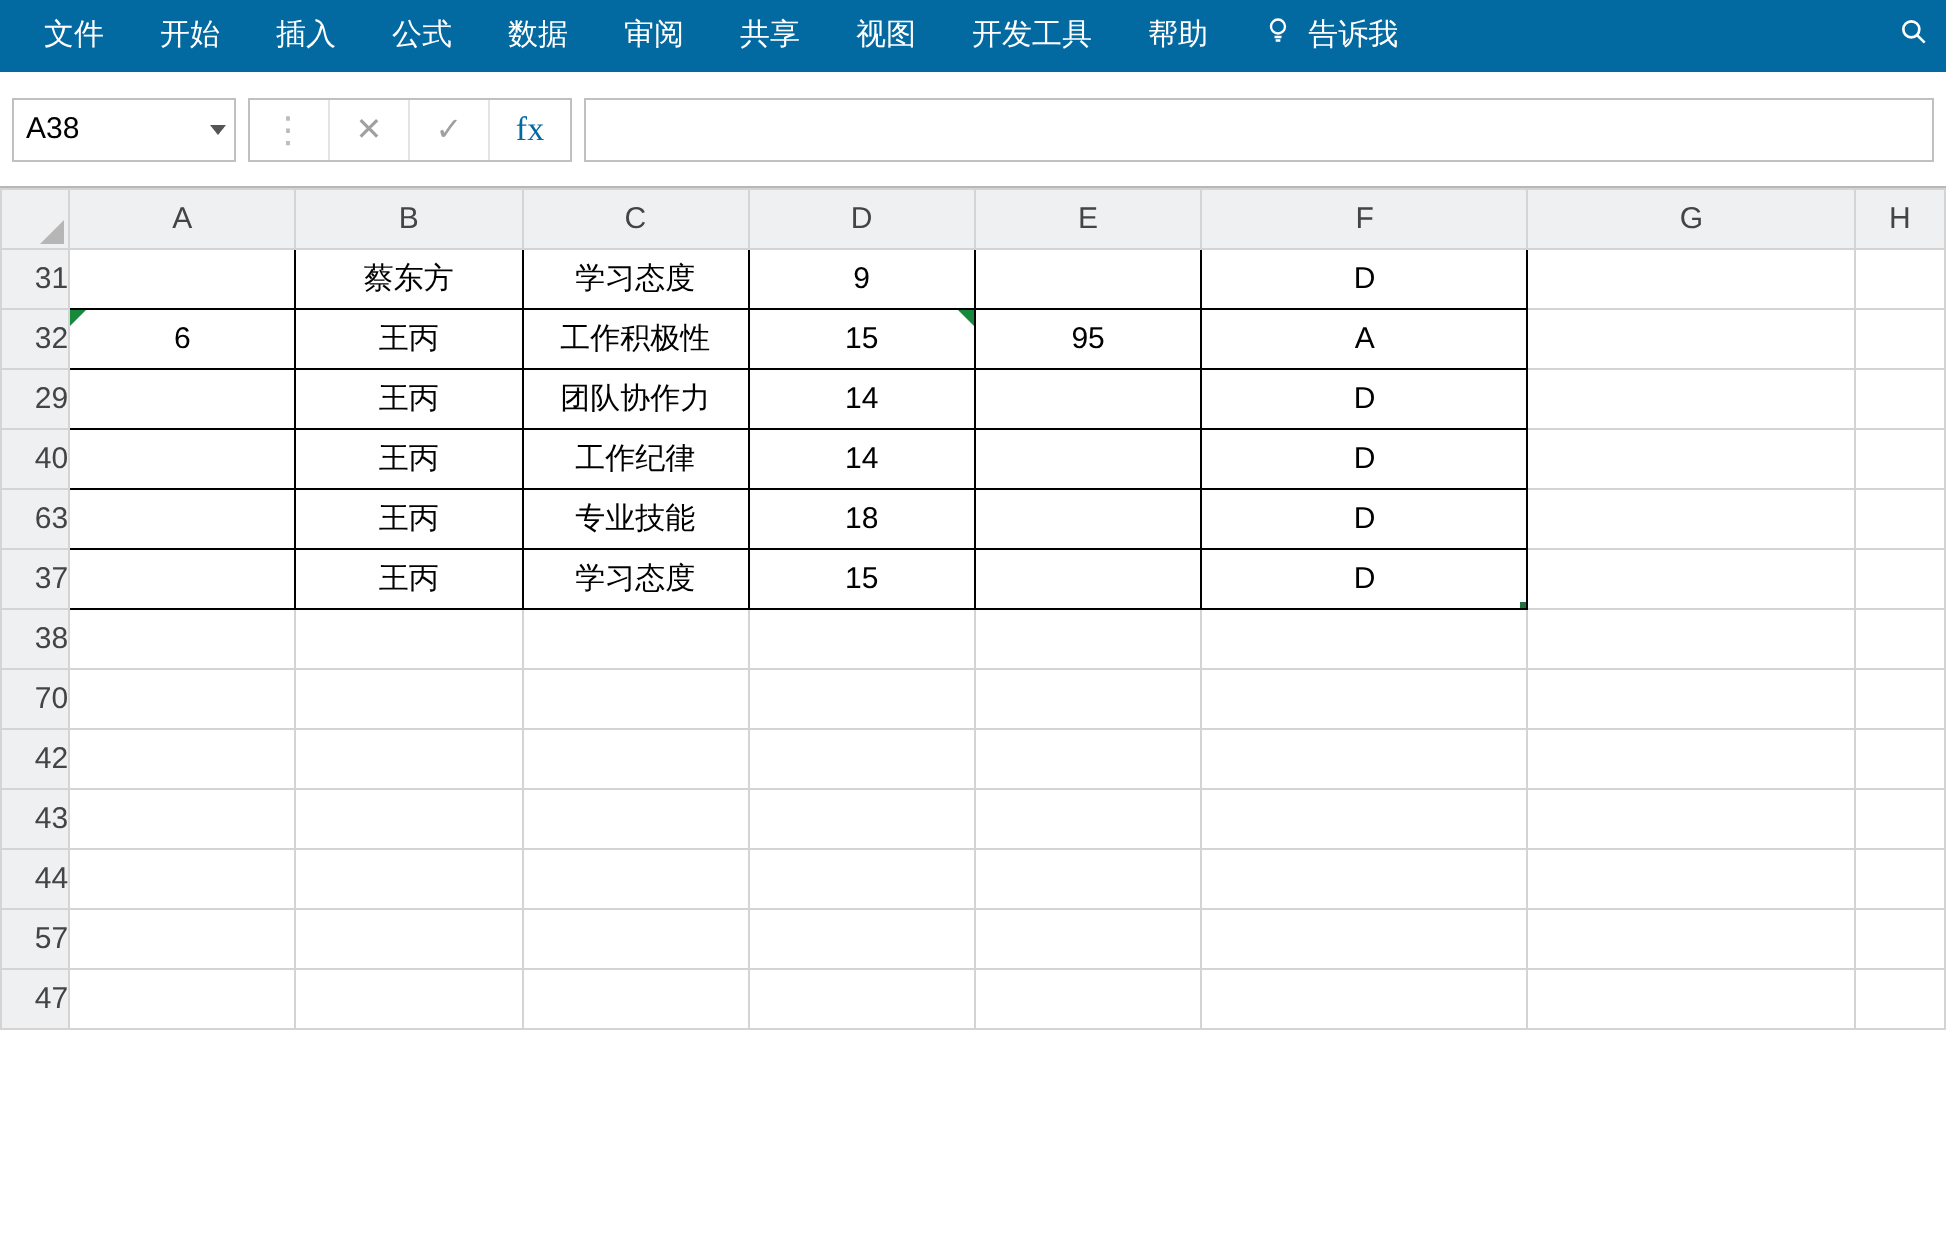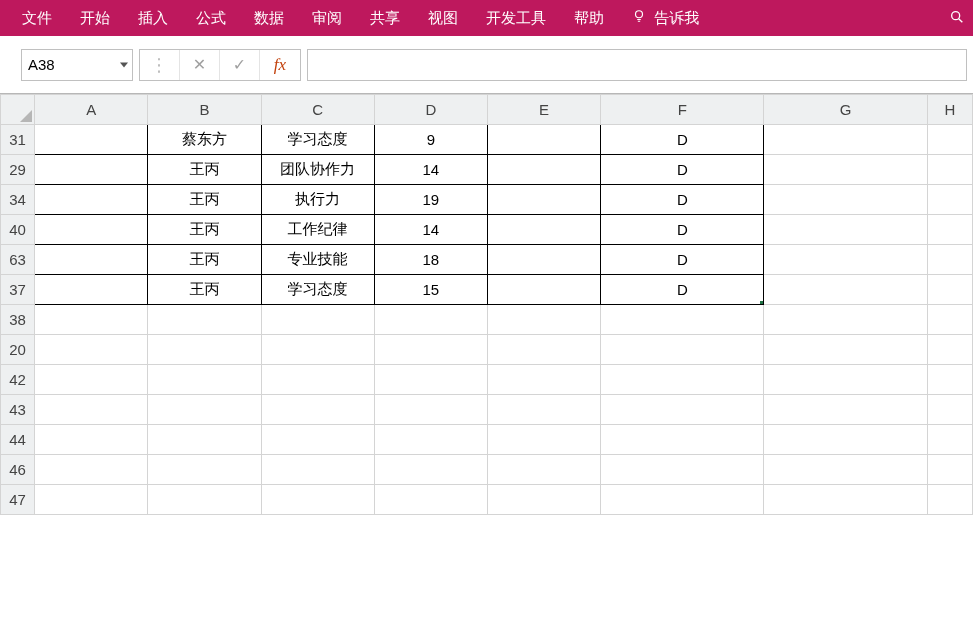--- a/index.html
+++ b/index.html
@@ -1,19 +1,19 @@
 <!DOCTYPE html>
 <html><head>
 <meta charset="utf-8">
 <style>
   * { box-sizing: border-box; margin: 0; padding: 0; }
   html, body { width: 973px; height: 625px; font-family: "Microsoft YaHei", Arial, sans-serif; overflow: hidden; background: #fff; }
   
   .ribbon {
-    background: #be185d;
+    background: #0369a1;
     height: 36px;
     display: flex;
     align-items: center;
     padding: 0 8px;
     color: #fff;
     font-size: 15px;
   }
   .ribbon .tab {
     padding: 0 14px;
     height: 36px;
@@ -23,21 +23,21 @@
   }
   .ribbon .spacer { flex: 1; }
   .ribbon .tell-icon { margin-right: 4px; }
   .ribbon .search-icon { margin-left: 6px; }
 
   .formula-bar {
     height: 58px;
     display: flex;
     align-items: center;
     border-bottom: 1px solid #b7b7b7;
-    padding: 8px 6px 8px 21px;
+    padding: 8px 6px 8px 6px;
     gap: 6px;
     background: #fff;
   }
   .name-box {
     width: 112px;
     height: 32px;
     border: 1px solid #c0c0c0;
     display: flex;
     align-items: center;
     padding: 0 6px;
@@ -60,21 +60,21 @@
     width: 40px;
     height: 30px;
     display: flex;
     align-items: center;
     justify-content: center;
     color: #a0a0a0;
     font-size: 16px;
     border-right: 1px solid #e4e4e4;
   }
   .fx-group .btn:last-child { border-right: none; }
-  .fx-group .fx-label { font-style: italic; font-family: "Times New Roman", serif; font-size: 17px; color: #c2410c; }
+  .fx-group .fx-label { font-family: "Times New Roman", serif; font-size: 17px; color: #0369a1; }
   .fx-group .dots { font-size: 18px; letter-spacing: 1px; color:#bbb; }
   .formula-input {
     flex: 1;
     height: 32px;
     border: 1px solid #c0c0c0;
     padding: 0 6px;
     font-size: 15px;
     background: #fff;
   }
 
@@ -105,21 +105,21 @@
     background: #eef0f1;
   }
   table.grid th.corner::after {
     content: "";
     position: absolute;
     right: 2px; bottom: 2px;
     width: 0; height: 0;
     border-right: 12px solid #b6b6b6;
     border-top: 12px solid transparent;
   }
-  table.grid th.rowhdr { width: 34px; }
+  table.grid th.rowhdr { width: 34px; text-align: right; }
   .col-narrow { width: 113px; }
   .col-wide   { width: 163px; }
   .col-last   { width: 45px; }
 
   
   td.d { border: 1px solid #000 !important; }
 
   td.band { background: #dbe7ef; }
   td.pink { background: #f7c6cb; color: #000; }
 
@@ -227,37 +227,37 @@
           <td class="d"></td>
           <td class="d">蔡东方</td>
           <td class="d">学习态度</td>
           <td class="d">9</td>
           <td class="d"></td>
           <td class="d pink">D</td>
           <td></td>
           <td></td>
         </tr>
         <tr>
+          <th class="rowhdr">32</th>
+          <td class="d band tri">6</td>
+          <td class="d band">王丙</td>
+          <td class="d band">工作积极性</td>
+          <td class="d band tri tri-r">15</td>
+          <td class="d band">95</td>
+          <td class="d band">A</td>
+          <td></td>
+          <td></td>
+        </tr>
+        <tr>
           <th class="rowhdr">29</th>
           <td class="d"></td>
           <td class="d">王丙</td>
           <td class="d">团队协作力</td>
           <td class="d">14</td>
           <td class="d"></td>
-          <td class="d pink">D</td>
-          <td></td>
-          <td></td>
-        </tr>
-        <tr>
-          <th class="rowhdr">34</th>
-          <td class="d band"></td>
-          <td class="d band">王丙</td>
-          <td class="d band">执行力</td>
-          <td class="d band">19</td>
-          <td class="d band"></td>
           <td class="d pink">D</td>
           <td></td>
           <td></td>
         </tr>
         <tr>
           <th class="rowhdr">40</th>
           <td class="d"></td>
           <td class="d">王丙</td>
           <td class="d">工作纪律</td>
           <td class="d">14</td>
@@ -293,21 +293,21 @@
           <td></td>
           <td></td>
           <td></td>
           <td></td>
           <td></td>
           <td></td>
           <td></td>
           <td></td>
         </tr>
         <tr>
-          <th class="rowhdr">20</th>
+          <th class="rowhdr">70</th>
           <td></td>
           <td></td>
           <td></td>
           <td></td>
           <td></td>
           <td></td>
           <td></td>
           <td></td>
         </tr>
         <tr>
@@ -337,21 +337,21 @@
           <td></td>
           <td></td>
           <td></td>
           <td></td>
           <td></td>
           <td></td>
           <td></td>
           <td></td>
         </tr>
         <tr>
-          <th class="rowhdr">46</th>
+          <th class="rowhdr">57</th>
           <td></td>
           <td></td>
           <td></td>
           <td></td>
           <td></td>
           <td></td>
           <td></td>
           <td></td>
         </tr>
         <tr>

